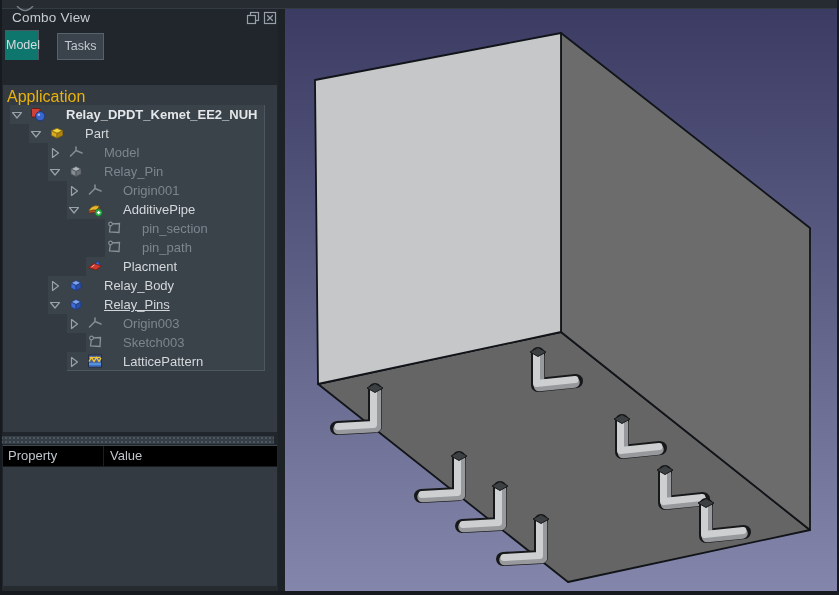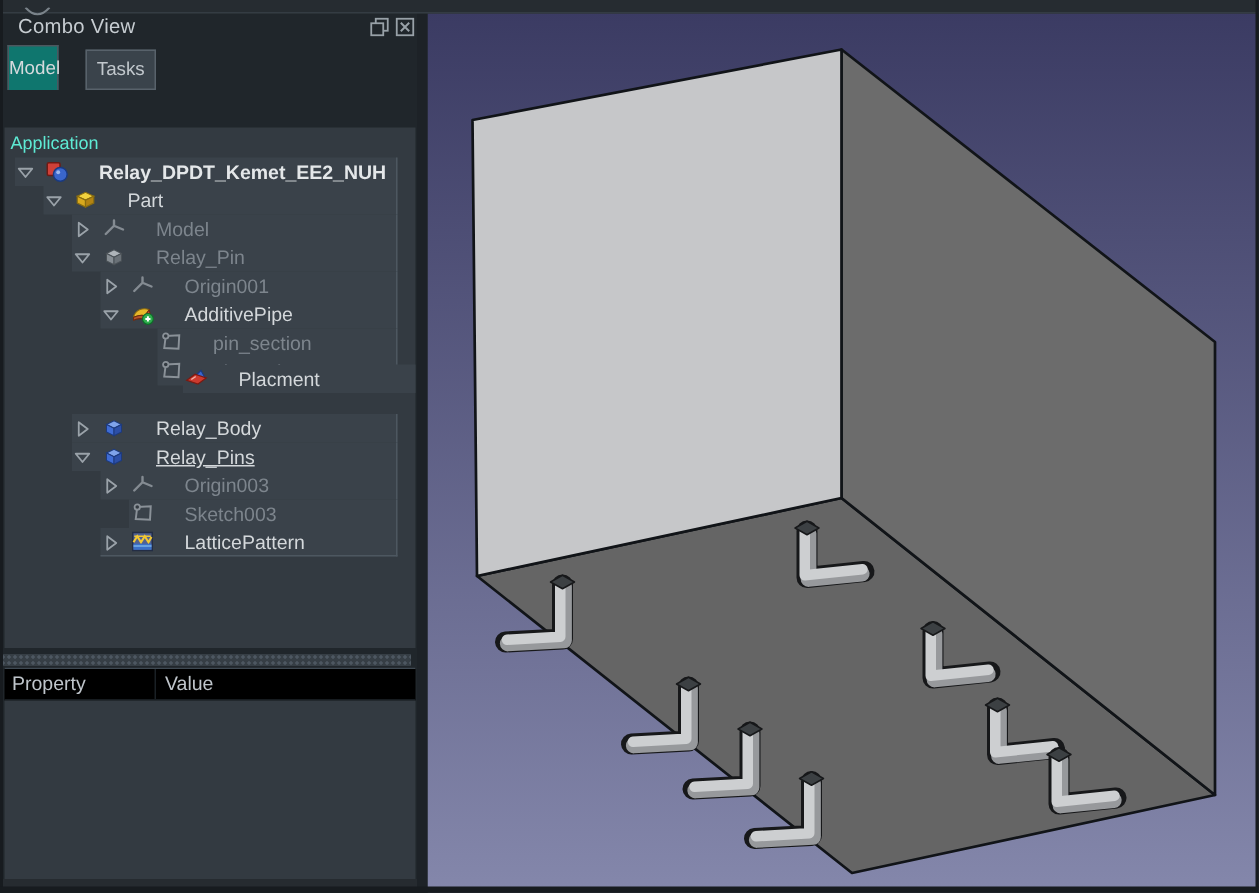--- a/index.html
+++ b/index.html
@@ -20,21 +20,21 @@
   .tab{position:absolute;box-sizing:border-box;text-align:center;font-size:12.5px;}
   .tab.active{left:5px;top:0;width:34px;height:30px;background:#0f766e;
               border:1px solid #4d575f;border-bottom:none;color:#d6dadd;line-height:28px;}
   .tab.inactive{left:57px;top:3px;width:47px;height:27px;background:#3a434b;
               border:1px solid #58626b;color:#c2c8cd;line-height:25px;}
   .labels-bar{position:absolute;left:3px;top:53px;width:274px;height:24px;background:#2d363d;
               border-bottom:1px solid #171c20;box-sizing:border-box;}
   .labels-bar .txt{position:absolute;left:5px;top:4px;font-size:13px;color:#bcc2c8;}
   .labels-bar .sep{position:absolute;left:255px;top:1px;width:1px;height:21px;background:#1d2429;}
   .tree{position:absolute;left:3px;top:77px;width:274px;height:347px;background:#333a41;overflow:hidden;}
-  .app-label{position:absolute;left:4px;top:3px;font-size:12px;color:#5eead4;}
+  .app-label{position:absolute;left:4px;top:3px;font-size:16px;color:#eab308;}
   .trow{position:absolute;left:0;width:274px;height:19px;}
   .hl{position:absolute;top:0;height:19px;background:#3a424a;border-right:1px solid #4d5760;box-sizing:border-box;}
   .hl-last{border-bottom:1px solid #4d5760;}
   .exp{position:absolute;top:4px;width:12px;height:12px;}
   .ticon{position:absolute;top:1px;width:16px;height:16px;}
   .exp svg,.ticon svg{display:block;}
   .tlabel{position:absolute;top:2px;font-size:13px;white-space:nowrap;padding-left:16px;}
   .tlabel.bold{color:#e4e7e9;font-weight:bold;}
   .tlabel.normal{color:#d4d8db;}
   .tlabel.dim{color:#7d858d;}
@@ -202,21 +202,21 @@
           <div class="trow" style="top: 153px;">
             <div class="hl" style="left: 102px; width: 160px;"></div>
             <span class="ticon" style="left: 103px;">
               <svg width="16" height="16" viewBox="0 0 16 16">
                 <path d="M4.5,4 L13.5,3.5 L13,12.5 L3.5,12 Z" fill="none" stroke="#8a9198" stroke-width="1.3"></path>
                 <circle cx="4.5" cy="4" r="1.8" fill="#333a41" stroke="#8a9198" stroke-width="1.2"></circle>
               </svg>
             </span>
             <span class="tlabel dim" style="left: 123px;">pin_path</span>
           </div>
-          <div class="trow" style="top: 158px; margin-left: 36px;">
+          <div class="trow" style="top: 172px;">
             <div class="hl" style="left: 83px; width: 179px;"></div>
             <span class="ticon" style="left: 84px;">
               <svg width="16" height="16" viewBox="0 0 16 16">
                 <path d="M6,7.5 L11,3 L13.5,7.5 L9.5,9.2 Z" fill="#3a66cc" stroke="#1a3a80" stroke-width=".8"></path>
                 <path d="M1.5,9.5 L7,5.5 L14.5,8 L9,12 Z" fill="#cc3a2e" stroke="#7a1a12" stroke-width=".8"></path>
                 <path d="M4.5,9 L7.5,7" stroke="#f0b0a8" stroke-width="1"></path>
               </svg>
             </span>
             <span class="tlabel normal" style="left: 104px;">Placment</span>
           </div>

